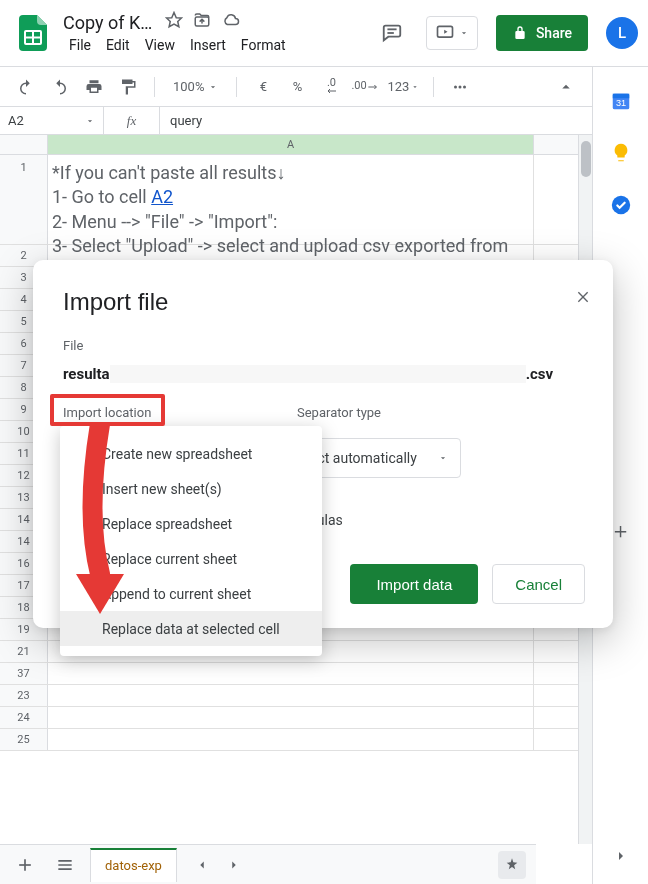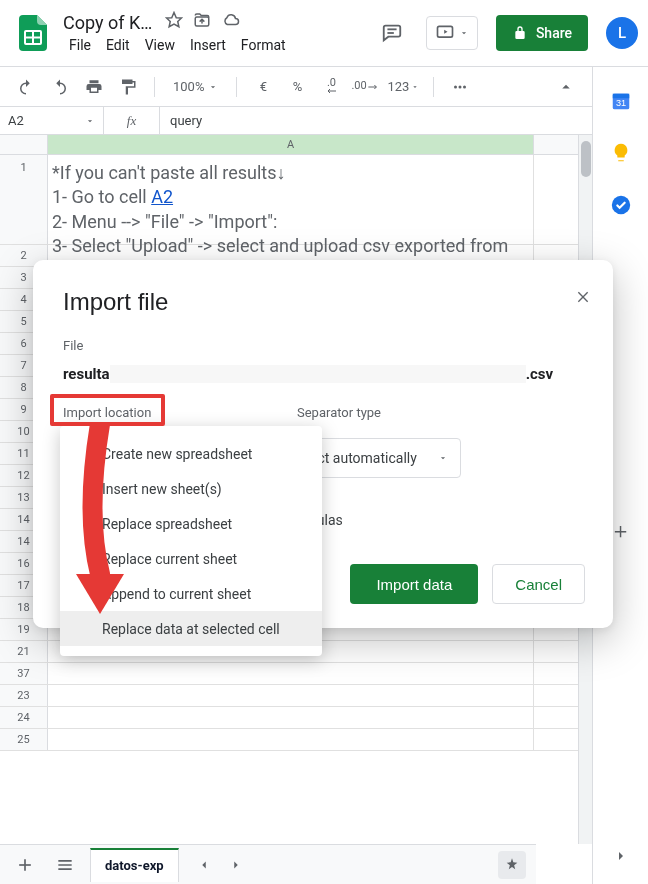--- a/index.html
+++ b/index.html
@@ -112,21 +112,21 @@
   
   .sheet-bar {
     position:absolute; bottom:0; left:0; right:56px; height:40px;
     border-top:1px solid #dadce0; background:#f8f9fa; display:flex; align-items:center;
     padding:0 10px; gap:10px; color:#5f6368;
   }
   .sheet-bar .btn { width:30px; height:30px; display:flex; align-items:center; justify-content:center; cursor:pointer;}
   .sheet-tab {
     background:#fff; border:1px solid #dadce0; border-bottom:none;
     height:34px; padding:0 14px; display:flex; align-items:center;
-    color:#0f172a; font-size:13px; font-weight:700;
+    color:#a16207; font-size:13px; font-weight:400;
     border-top:2px solid #188038; border-radius:0;
   }
   .sheet-nav { display:flex; gap:2px; }
   .explore-btn {
     margin-left:auto; width:28px; height:28px; background:#e8eaed; border-radius:4px;
     display:flex; align-items:center; justify-content:center;
   }
 
   
   .dialog {

